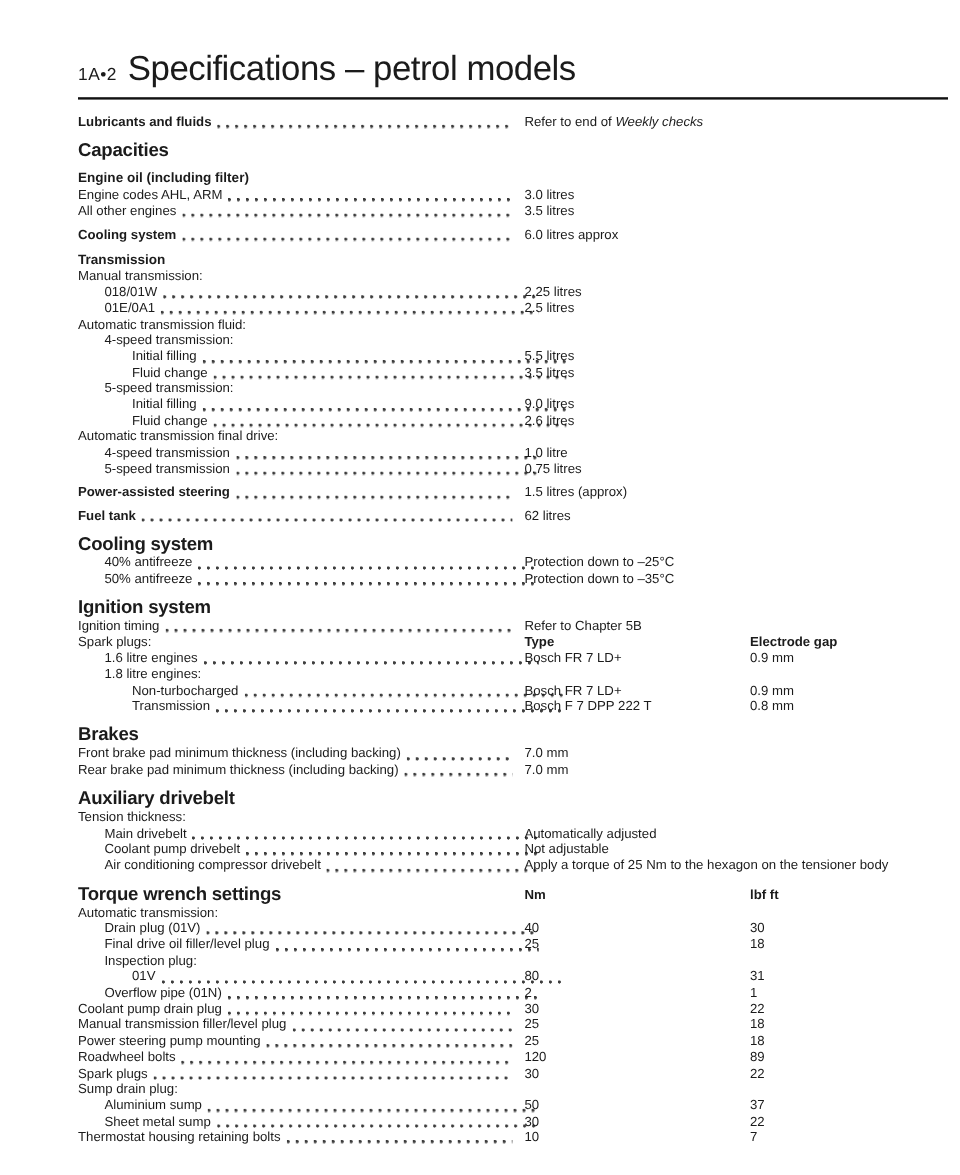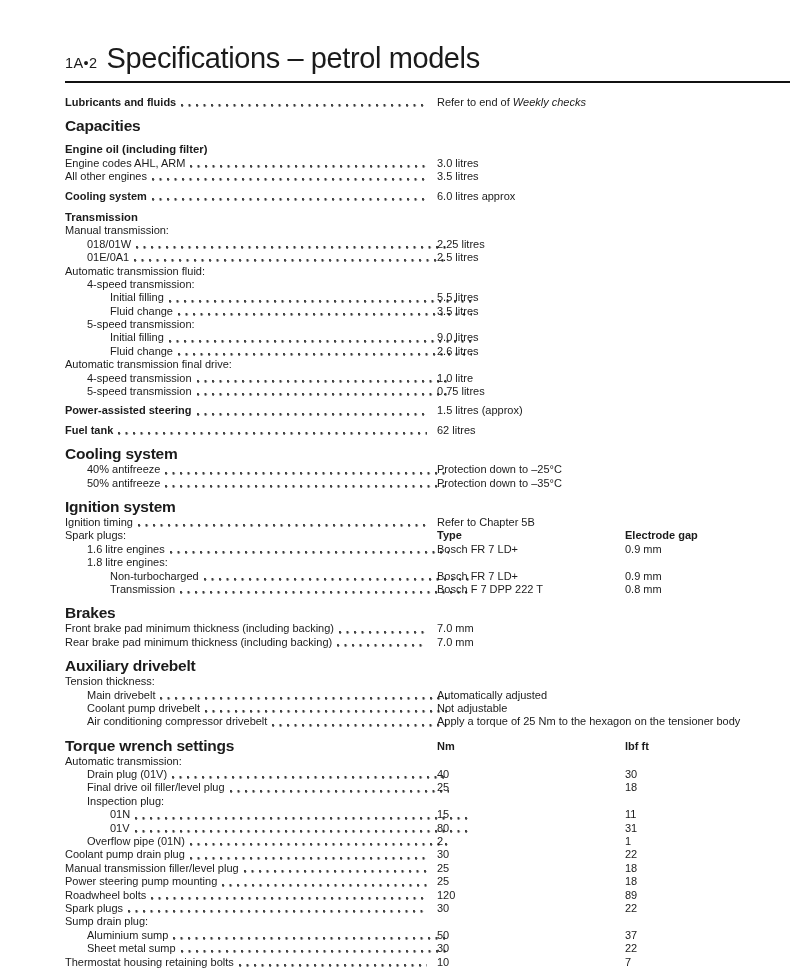--- a/index.html
+++ b/index.html
@@ -342,28 +342,20 @@
           <span class="c2">25</span>
           <span class="c3">18</span>
         </div>
         <div class="row">
           <span class="lw ind1">
             <span class="lbl">Inspection plug:</span>
           </span>
         </div>
         <div class="row">
           <span class="lw ind2">
-            <span class="lbl">01N</span>
-            <span class="dots"></span>
-          </span>
-          <span class="c2">15</span>
-          <span class="c3">11</span>
-        </div>
-        <div class="row">
-          <span class="lw ind2">
             <span class="lbl">01V</span>
             <span class="dots"></span>
           </span>
           <span class="c2">80</span>
           <span class="c3">31</span>
         </div>
         <div class="row">
           <span class="lw ind1">
             <span class="lbl">Overflow pipe (01N)</span>
             <span class="dots"></span>

